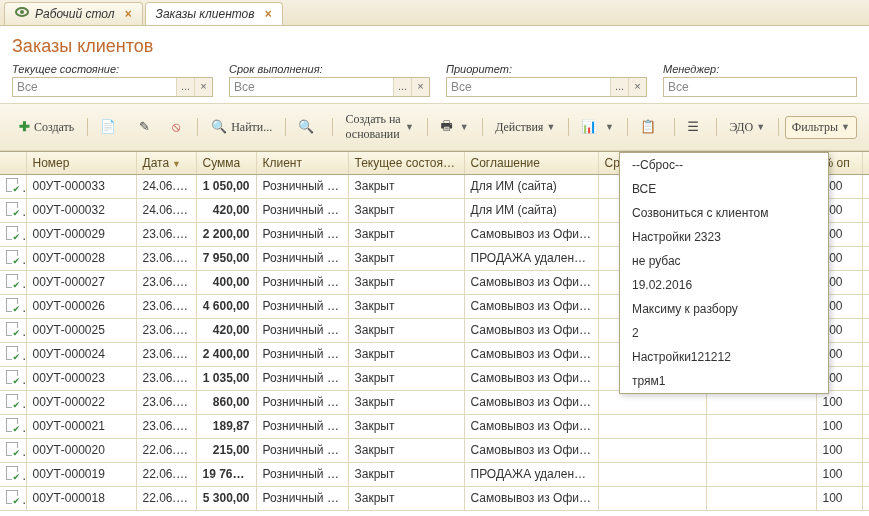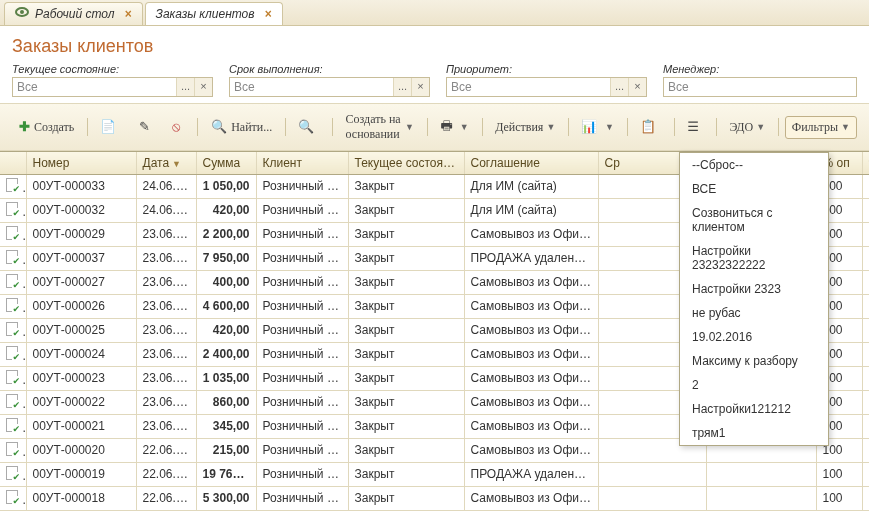--- a/index.html
+++ b/index.html
@@ -33,21 +33,21 @@
   table { width: 100%; border-collapse: collapse; table-layout: fixed; }
   th, td { border-right: 1px solid #e0d8bc; border-bottom: 1px solid #e0d8bc; padding: 3px 6px; font-size: 12px; text-align: left; white-space: nowrap; overflow: hidden; text-overflow: ellipsis; height: 22px; }
   th { background: linear-gradient(#fbf7e6,#f0e8cc); color: #5a4a20; font-weight: normal; border-bottom: 1px solid #b0a884; position: sticky; top: 0; }
   td.num { text-align: right; font-weight: bold; }
   td.center { }
   .row-icon { display: inline-flex; align-items: center; }
   .doc-icon { display: inline-block; width: 12px; height: 14px; background: #fff; border: 1px solid #aaa; position: relative; margin-right: 4px; }
   .doc-icon:after { content: '✔'; position: absolute; bottom: -3px; right: -3px; color: #3a923a; font-size: 9px; background: #fff; }
   .sort-arrow { font-size: 9px; margin-left: 3px; color: #a08040; }
   
-  .dropdown { position: absolute; top: 0; right: 40px; width: 150px; background: #fff; border: 1px solid #b0a884; box-shadow: 2px 2px 6px rgba(0,0,0,0.2); z-index: 50; }
+  .dropdown { position: absolute; top: 0; right: 40px; width: 210px; background: #fff; border: 1px solid #b0a884; box-shadow: 2px 2px 6px rgba(0,0,0,0.2); z-index: 50; }
   .dropdown .item { padding: 5px 12px; cursor: pointer; color: #333; }
   
   .col-icon { width: 26px; }
   .col-num { width: 110px; }
   .col-date { width: 60px; }
   .col-sum { width: 60px; }
   .col-client { width: 92px; }
   .col-state { width: 116px; }
   .col-agr { width: 134px; }
   .col-deadline { width: 108px; }
@@ -244,21 +244,21 @@
           <td>Самовывоз из Офиса</td>
           <td></td>
           <td></td>
           <td class="center">100</td>
           <td></td>
         </tr>
         <tr>
           <td><span class="row-icon">
               <span class="doc-icon"></span>
             </span></td>
-          <td>00УТ-000037</td>
+          <td>00УТ-000028</td>
           <td>23.06.2...</td>
           <td class="num">7 950,00</td>
           <td>Розничный по...</td>
           <td>Закрыт</td>
           <td>ПРОДАЖА удаленна...</td>
           <td></td>
           <td></td>
           <td class="center">100</td>
           <td></td>
         </tr>
@@ -351,21 +351,21 @@
           <td></td>
           <td class="center">100</td>
           <td></td>
         </tr>
         <tr>
           <td><span class="row-icon">
               <span class="doc-icon"></span>
             </span></td>
           <td>00УТ-000021</td>
           <td>23.06.2...</td>
-          <td class="num">345,00</td>
+          <td class="num">189,87</td>
           <td>Розничный по...</td>
           <td>Закрыт</td>
           <td>Самовывоз из Офиса</td>
           <td></td>
           <td></td>
           <td class="center">100</td>
           <td></td>
         </tr>
         <tr>
           <td><span class="row-icon">
@@ -412,21 +412,20 @@
           <td class="center">100</td>
           <td></td>
         </tr>
       </tbody>
   </table>
 
   <div class="dropdown" id="filters-menu">
       <div class="item">--Сброс--</div>
       <div class="item">ВСЕ</div>
       <div class="item">Созвониться с клиентом</div>
-      <div class="item">Настройки 23232322222</div>
       <div class="item">Настройки 2323</div>
       <div class="item">не рубас</div>
       <div class="item">19.02.2016</div>
       <div class="item">Максиму к разбору</div>
       <div class="item">2</div>
       <div class="item">Настройки121212</div>
       <div class="item">трям1</div>
     </div>
 </div>
 

